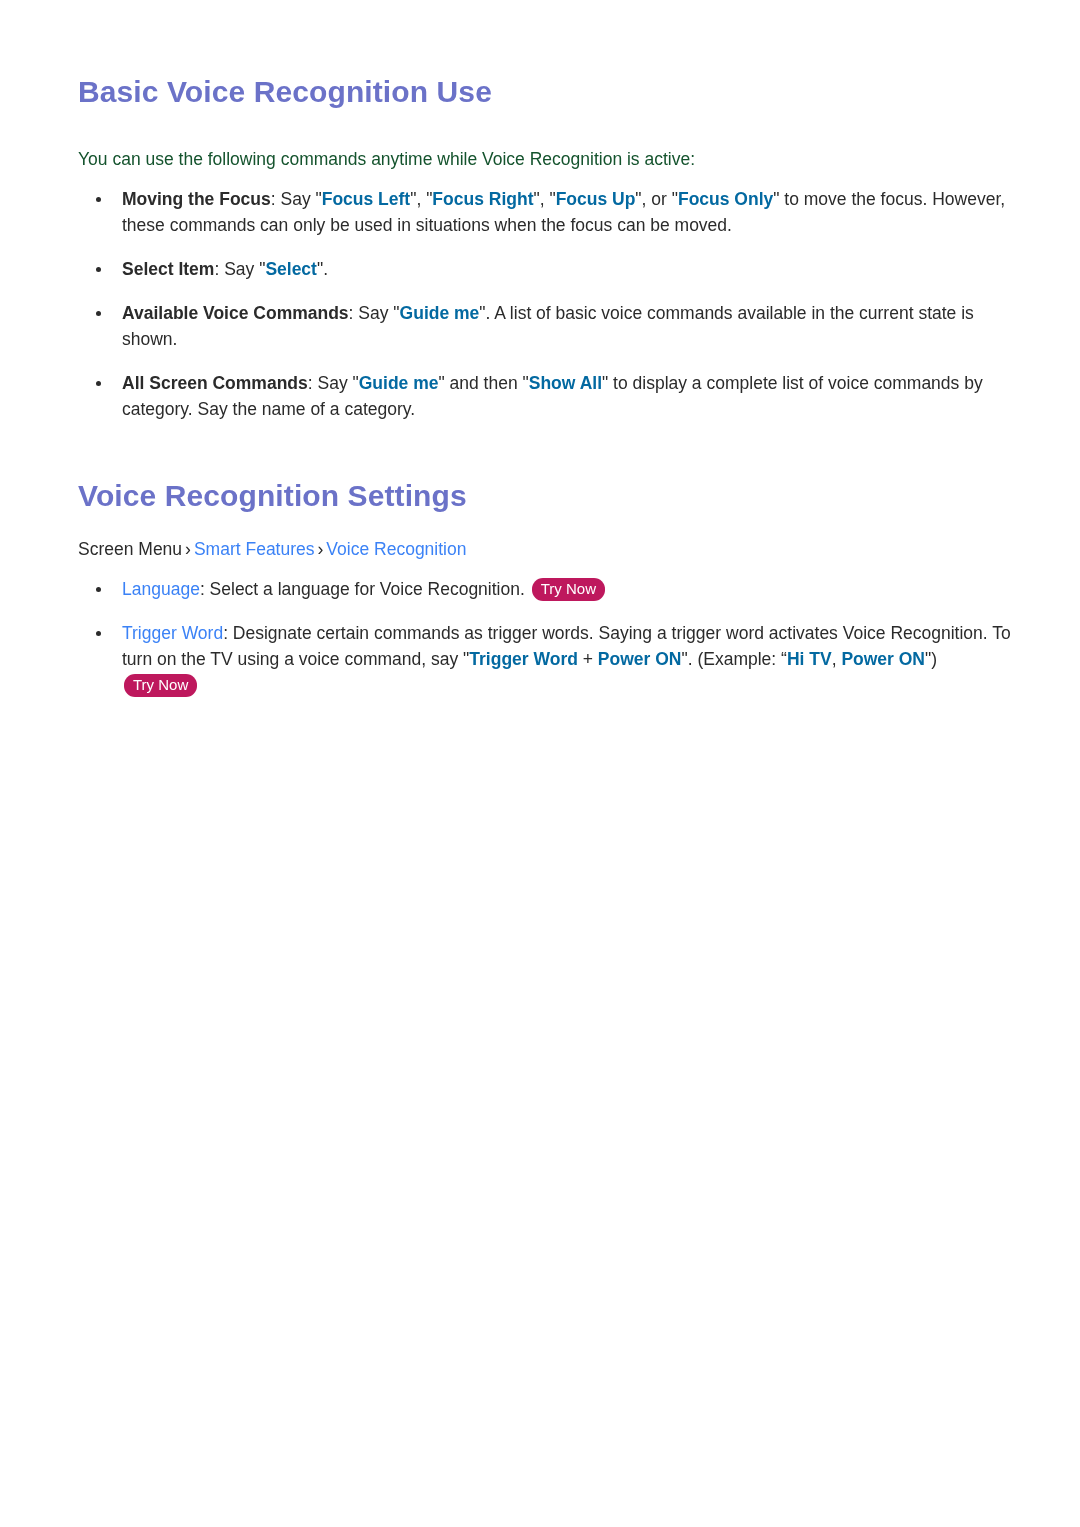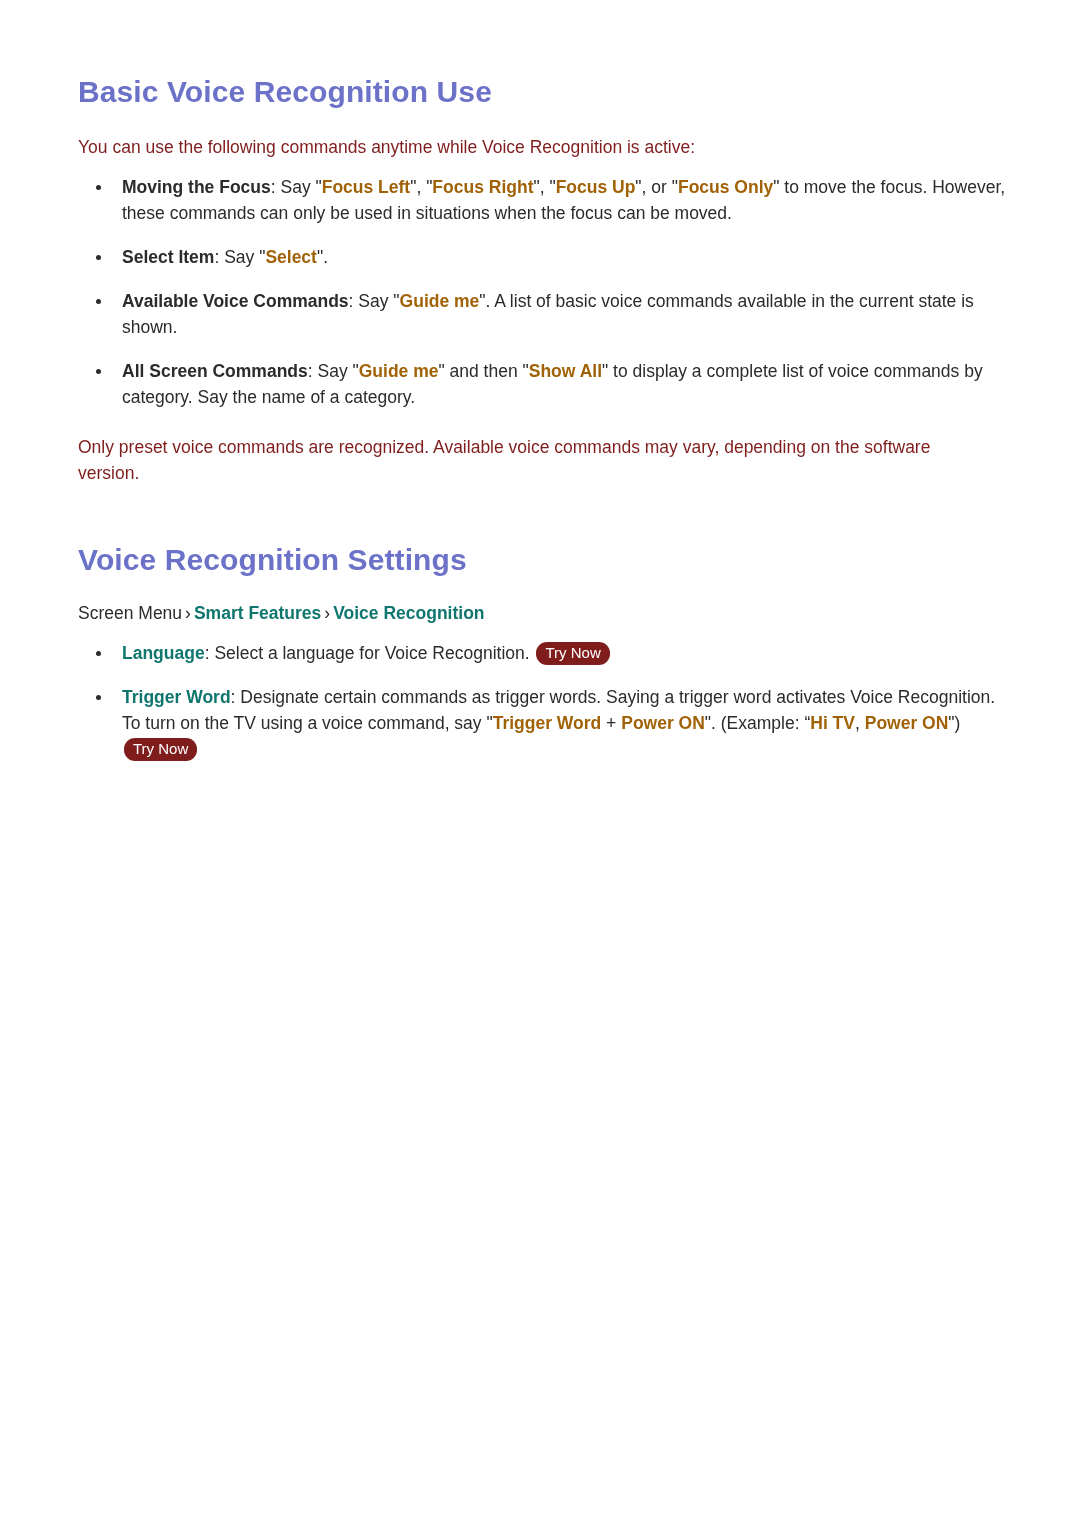--- a/index.html
+++ b/index.html
@@ -28,22 +28,22 @@
     margin: 0;
     letter-spacing: 0.1px;
     line-height: 1.2;
   }
   .heading-1-wrap { padding-top: 14px; }
   .heading-2-wrap { padding-top: 56px; }
 
   p.body-text {
     font-size: 17.5px;
     line-height: 26px;
-    margin: 24px 0 0 0;
-    color: #7f1d1d;
+    margin: 36px 0 0 0;
+    color: #14532d;
     max-width: 910px;
   }
   ul.bullets {
     list-style: none;
     margin: 14px 0 0 0;
     padding: 0;
   }
   ul.bullets li {
     position: relative;
     font-size: 17.5px;
@@ -59,42 +59,42 @@
     position: absolute;
     left: 18px;
     top: 11px;
     width: 5px;
     height: 5px;
     border-radius: 50%;
     background: #2b2b2b;
   }
   .bold { font-weight: bold; }
   .cmd {
-    color: #a16207;
+    color: #0369a1;
     font-weight: bold;
   }
   .link {
-    color: #0f766e;
-    font-weight: bold;
+    color: #3b82f6;
+    font-weight: normal;
   }
   .plain { color: #2b2b2b; font-weight: normal; }
   .breadcrumb {
     font-size: 17.5px;
     line-height: 26px;
     margin: 22px 0 0 0;
     color: #2b2b2b;
   }
   .breadcrumb .sep {
     color: #2b2b2b;
     font-weight: normal;
     padding: 0 3px;
   }
   .try-now {
     display: inline-block;
-    background: #7f1d1d;
+    background: #be185d;
     color: #ffffff;
     font-size: 15px;
     font-weight: normal;
     line-height: 20px;
     padding: 1px 9px 2px 9px;
     border-radius: 11px;
     vertical-align: 1px;
     margin-left: 2px;
     white-space: nowrap;
   }
@@ -125,21 +125,20 @@
       <li>
         <span class="bold">Available Voice Commands</span><span>: Say "</span><span class="cmd">Guide me</span><span>". A list of basic voice commands available in the current state is shown.</span>
       </li>
 
       <li>
         <span class="bold">All Screen Commands</span><span>: Say "</span><span class="cmd">Guide me</span><span>" and then "</span><span class="cmd">Show All</span><span>" to display a complete list of voice commands by category. Say the name of a category.</span>
       </li>
 
     </ul>
 
-    <p class="body-text">Only preset voice commands are recognized. Available voice commands may vary, depending on the software version.</p>
   </div>
 
   <div class="heading-2-wrap">
     <h1 class="section-heading">Voice Recognition Settings</h1>
 
     <p class="breadcrumb"><span>Screen Menu</span><span class="sep">›</span><span class="link">Smart Features</span><span class="sep">›</span><span class="link">Voice Recognition</span>
     </p>
 
     <ul class="bullets settings-list">
 

